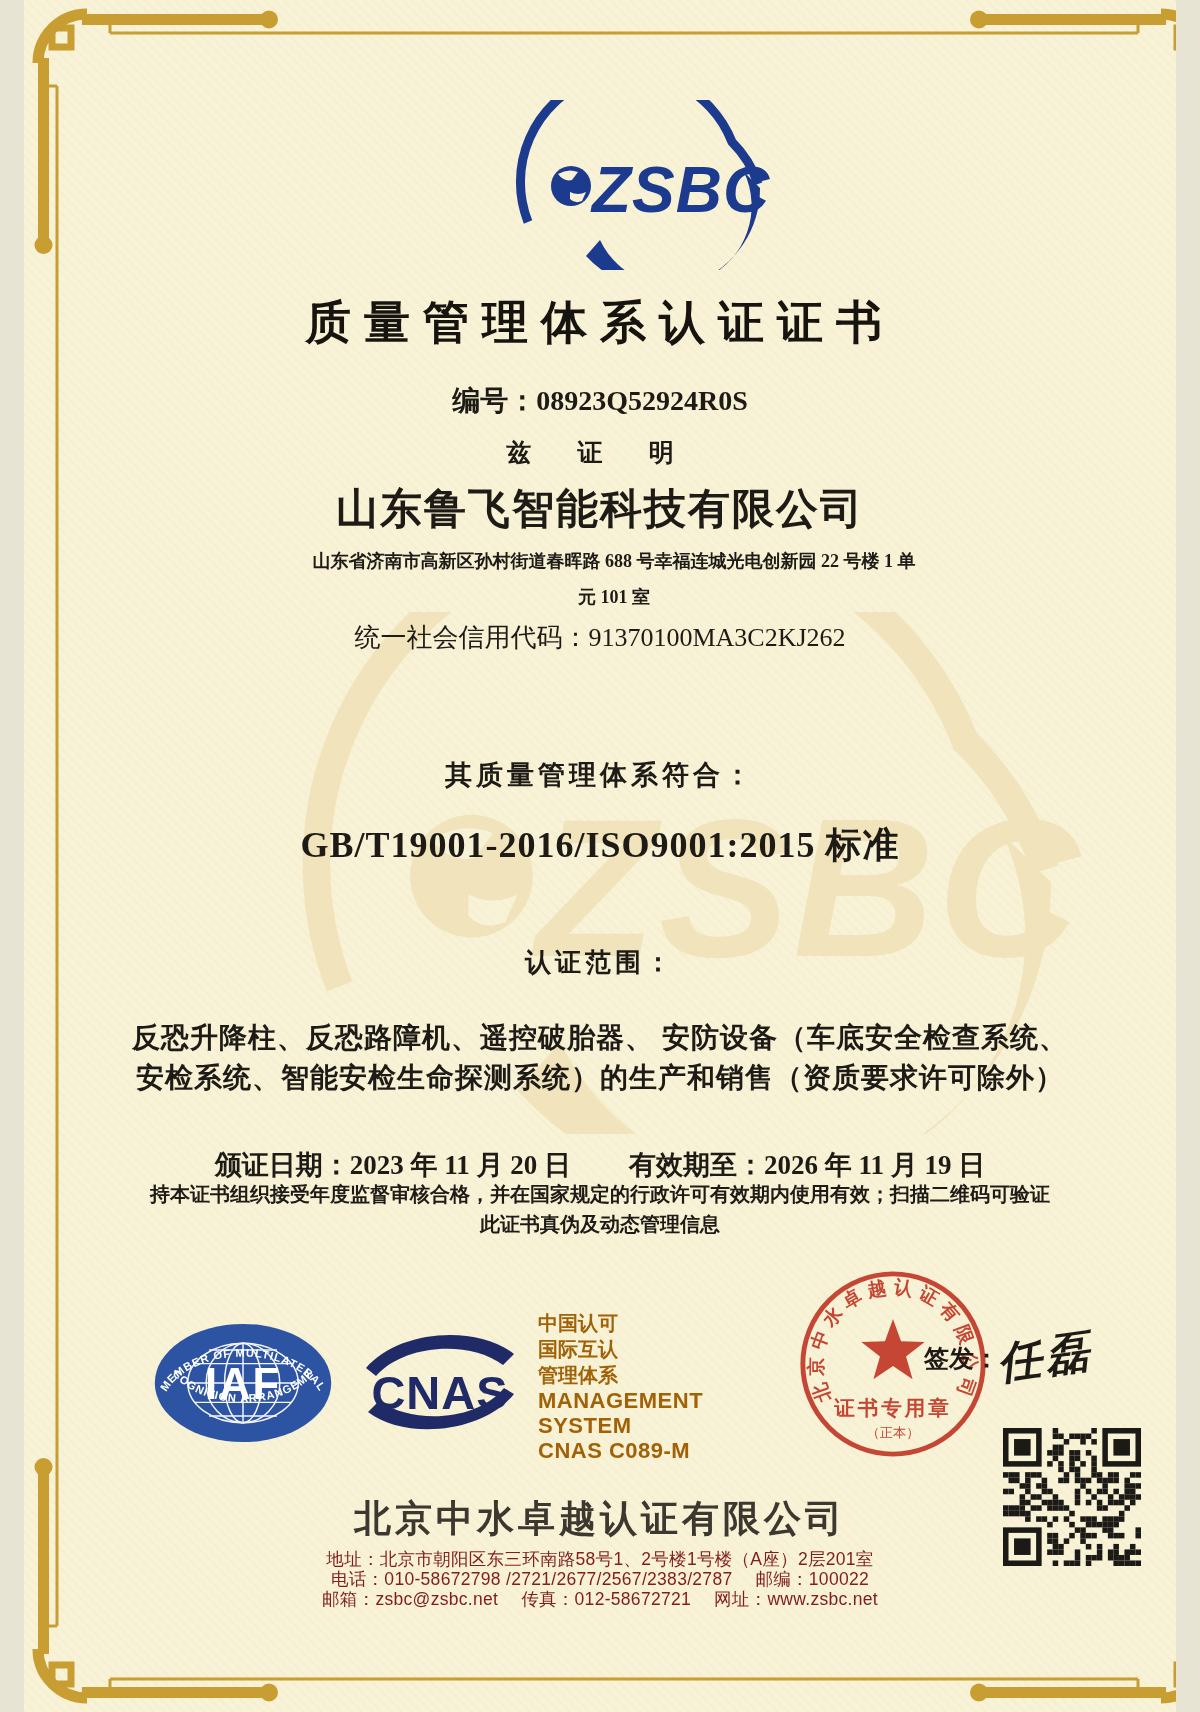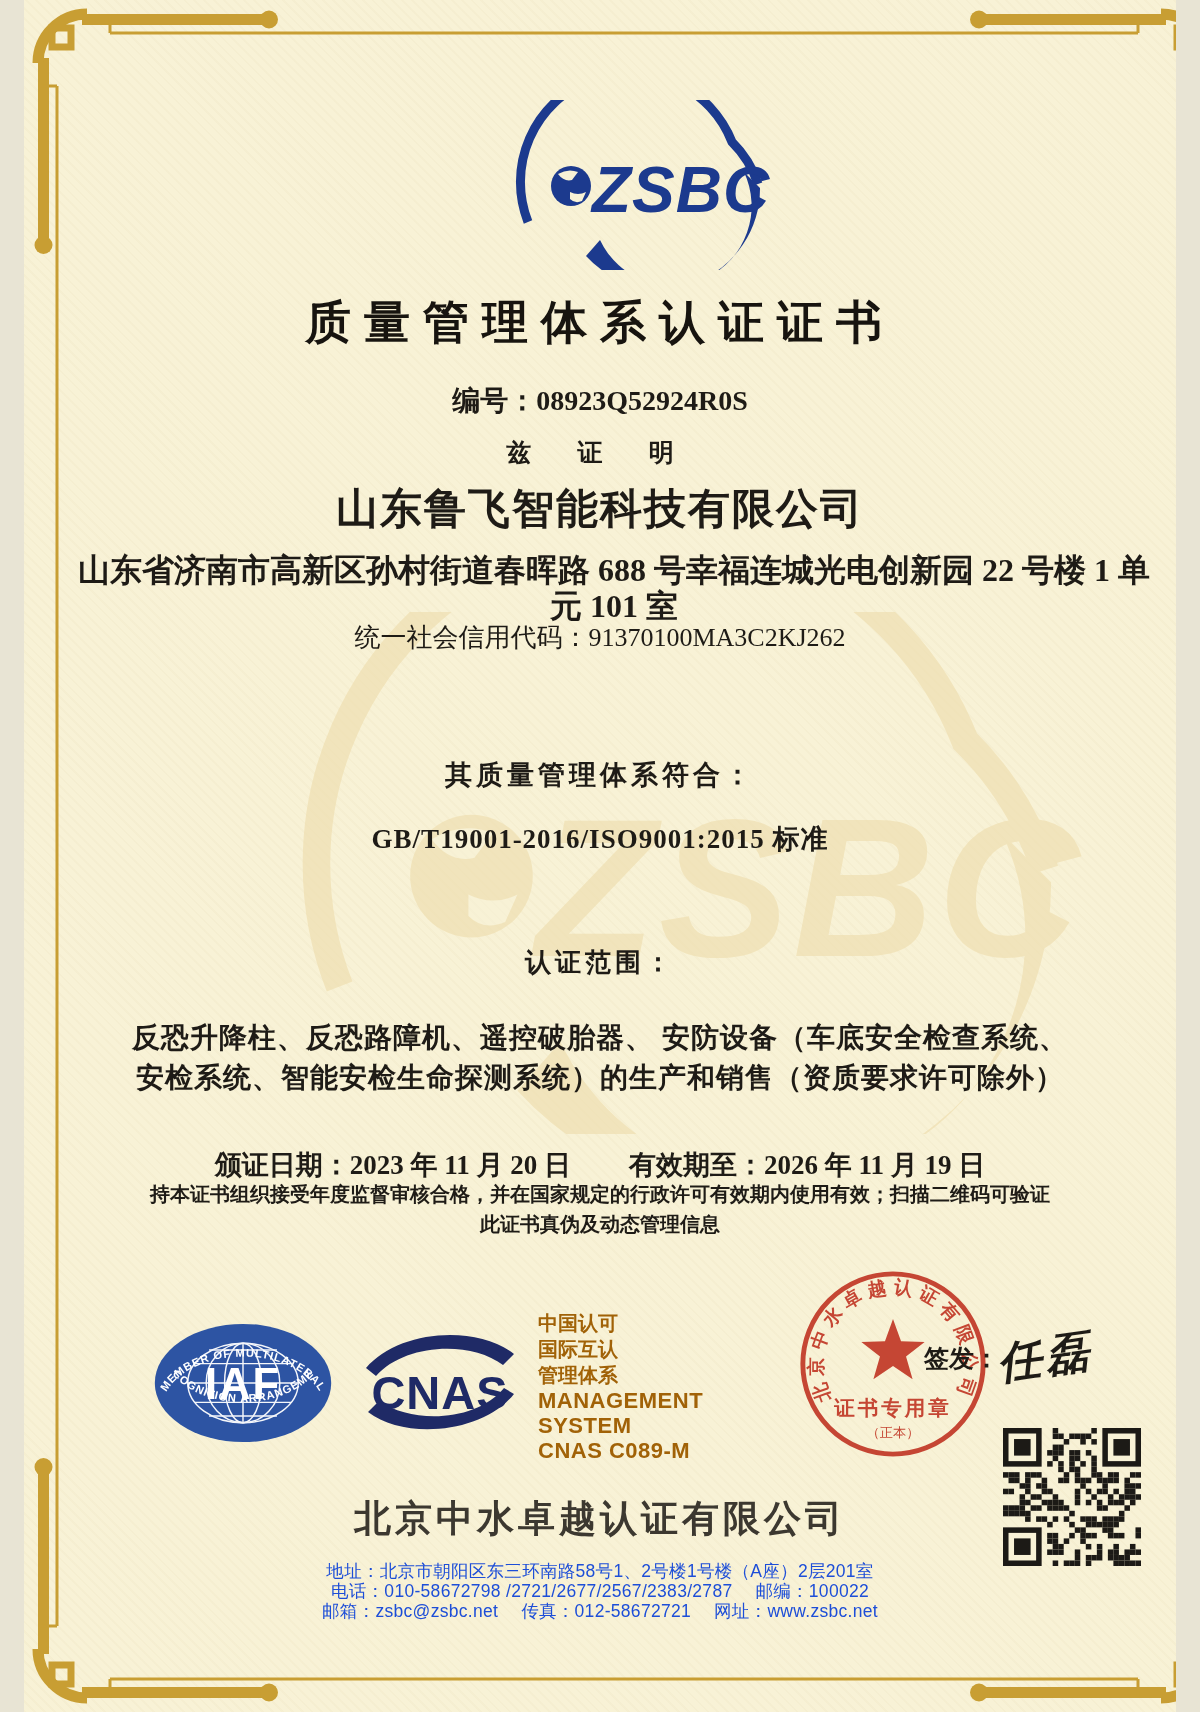--- a/index.html
+++ b/index.html
@@ -18,26 +18,26 @@
   .border-svg{position:absolute;left:0;top:0;width:1200px;height:1712px;}
   .defs-holder{position:absolute;width:0;height:0;overflow:hidden;}
 
   .logo-top{position:absolute;left:450px;top:100px;width:300px;height:170px;color:#1c3a8e;--paper:#f8f2d6;}
   .watermark{position:absolute;left:150px;top:612px;width:920px;height:522px;color:#eedcab;opacity:.6;--paper:#f8f2d6;}
 
   .title{top:292px;font-size:46px;font-weight:bold;letter-spacing:13px;color:#17140f;}
   .cert-no{top:382px;font-size:28px;font-weight:bold;}
   .attest{top:436px;font-size:25px;font-weight:bold;letter-spacing:20px;}
   .company{top:481px;font-size:42px;font-weight:bold;letter-spacing:2px;}
-  .addr{font-size:32px;font-weight:bold;margin-left:28px;}
+  .addr{font-size:18px;font-weight:bold;margin-left:28px;}
   .addr1{top:549px;}
   .addr2{top:585px;}
   .credit{top:620px;font-size:26px;font-weight:normal;}
   .sys{top:757px;font-size:27px;font-weight:bold;letter-spacing:4px;}
-  .standard{top:821px;font-size:27px;font-weight:bold;letter-spacing:1px;}
+  .standard{top:821px;font-size:36px;font-weight:bold;letter-spacing:1px;}
   .scope-label{top:945px;font-size:26px;font-weight:bold;letter-spacing:4px;}
   .scope{font-size:28px;font-weight:bold;letter-spacing:1px;}
   .scope1{top:1019px;}
   .scope2{top:1059px;}
   .dates{top:1130px;font-size:27px;font-weight:bold;margin-top:17px;}
   .dates .gap{display:inline-block;width:58px;}
   .note{font-size:20px;font-weight:bold;}
   .note1{top:1181px;}
   .note2{top:1211px;}
 
@@ -50,22 +50,22 @@
 
   .seal{position:absolute;left:771px;top:1266px;width:196px;height:196px;opacity:.93;}
   .signature{position:absolute;left:900px;top:1342px;width:220px;white-space:nowrap;}
   .signature .lbl{font-size:25px;font-weight:bold;vertical-align:top;}
   .sig-name{display:inline-block;font-size:44px;font-style:italic;font-weight:bold;
             transform:rotate(-8deg) translateY(-14px);letter-spacing:4px;}
   .qr{position:absolute;left:979px;top:1428px;width:138px;height:138px;}
 
   .issuer-name{top:1494px;font-size:37px;font-weight:bold;letter-spacing:4px;color:#3c3830;
                font-family:"Liberation Sans","DejaVu Sans",sans-serif;}
-  .footer{top:1549px;font-size:17.5px;line-height:20px;color:#1d4ed8;font-weight:500;
-          font-family:"Liberation Sans","DejaVu Sans",sans-serif;letter-spacing:.3px;margin-top:12px;}
+  .footer{top:1549px;font-size:17.5px;line-height:20px;color:#7f1d1d;font-weight:500;
+          font-family:"Liberation Sans","DejaVu Sans",sans-serif;letter-spacing:.3px;}
 </style>
 </head>
 <body>
 
 <svg class="defs-holder" aria-hidden="true">
   <defs>
     <g id="corner" fill="#c89e33" stroke="none">
       <rect x="58" y="14" width="180" height="11"></rect>
       <circle cx="245" cy="19.5" r="9"></circle>
       <rect x="14" y="58" width="11" height="180"></rect>

